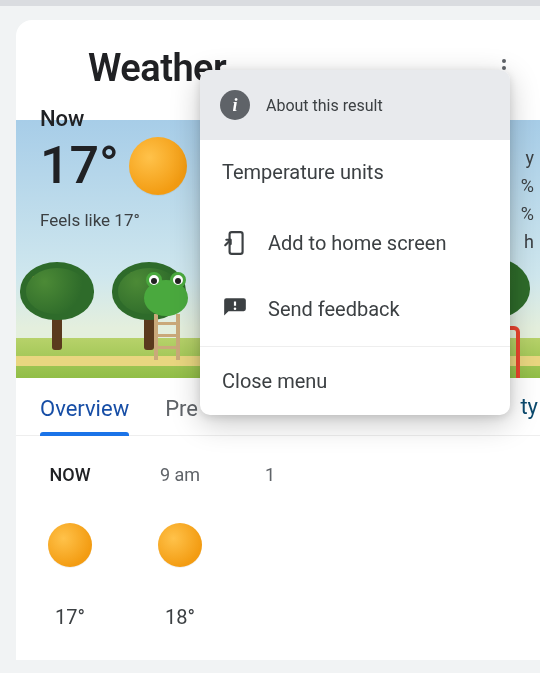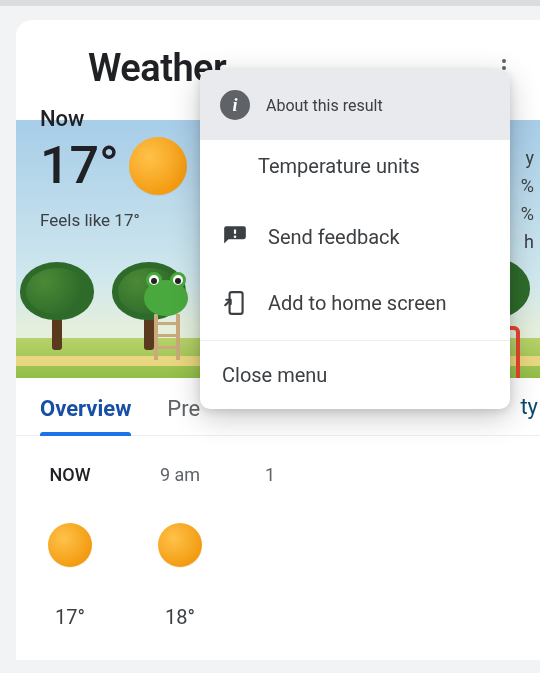--- a/index.html
+++ b/index.html
@@ -63,21 +63,21 @@
 
   .tabs {
     position: absolute; left:0; right:0; top: 358px;
     background:#fff;
     display:flex; gap: 36px;
     padding: 18px 24px 0 24px;
     border-bottom: 1px solid #eee;
     z-index:1;
   }
   .tab { font-size: 22px; color:#5f6368; padding-bottom: 14px; position:relative; }
-  .tab.active { color:#174ea6; font-weight:700; }
+  .tab.active { color:#174ea6; font-weight:400; }
   .tab.active::after { content:""; position:absolute; left:0; right:0; bottom:-1px; height:4px; background:#1a73e8; border-radius:3px 3px 0 0; }
 
   .hourly {
     position:absolute; left:0; right:0; top: 420px;
     padding: 24px 24px 0;
     display:flex; gap: 50px;
     z-index:1;
   }
   .hcol { display:flex; flex-direction:column; align-items:center; gap: 38px; width:60px; }
   .hlabel { font-size:18px; color:#5f6368; }
@@ -116,21 +116,21 @@
     overflow: hidden;
   }
   .pop-header {
     background: #e8eaed;
     padding: 20px 20px;
     display:flex; align-items:center; gap:16px;
   }
   .info-icon { width:30px; height:30px; border-radius:50%; background:#5f6368; color:#fff; display:flex; align-items:center; justify-content:center; font-family: Georgia, serif; font-style:italic; font-weight:bold; font-size:18px; }
   .pop-header-text { font-size:16px; color:#3c4043; }
 
-  .pop-section { padding: 14px 22px 8px; margin-left: 36px; }
+  .pop-section { padding: 20px 22px 8px; }
   .sec-title { font-size:20px; color:#3c4043; margin-bottom: 18px; }
   .radio-row { display:flex; align-items:center; gap:20px; padding: 12px 2px; font-size:20px; color:#3c4043; }
   .radio { width:22px; height:22px; border-radius:50%; border:2.5px solid #5f6368; display:inline-flex; align-items:center; justify-content:center; flex-shrink:0;}
   .radio.checked { border-color:#1a73e8; }
   .radio.checked::after{ content:""; width:11px; height:11px; background:#1a73e8; border-radius:50%; }
 
   .pop-item { display:flex; align-items:center; gap:20px; padding: 20px 22px; font-size:20px; color:#3c4043; }
   .pop-item svg { width:26px; height:26px; flex-shrink:0; }
   .hl {
     position:absolute;
@@ -267,32 +267,32 @@
   <div class="pop-header">
     <div class="info-icon">i</div>
     <div class="pop-header-text">About this result</div>
   </div>
 
   <div class="pop-section">
     <div class="sec-title">Temperature units</div>
   </div>
 
   <div class="pop-item">
-    <svg viewBox="0 0 24 24" fill="#3c4043">
-      <path d="M20 2H4a2 2 0 0 0-2 2v14l4-4h14a2 2 0 0 0 2-2V4a2 2 0 0 0-2-2zM12 13a1.2 1.2 0 1 1 0-2.4 1.2 1.2 0 0 1 0 2.4zm1-4h-2V5h2v4z"></path>
-    </svg>
-    <span>Send feedback</span>
-  </div>
-
-  <div class="pop-item">
     <svg viewBox="0 0 24 24" fill="none" stroke="#3c4043" stroke-width="2">
       <rect x="7" y="2" width="12" height="20" rx="2"></rect>
       <path d="M3 14 L8 9 M8 9 h-4 M8 9 v4" stroke-linecap="round"></path>
     </svg>
     <span>Add to home screen</span>
   </div>
 
+  <div class="pop-item">
+    <svg viewBox="0 0 24 24" fill="#3c4043">
+      <path d="M20 2H4a2 2 0 0 0-2 2v14l4-4h14a2 2 0 0 0 2-2V4a2 2 0 0 0-2-2zM12 13a1.2 1.2 0 1 1 0-2.4 1.2 1.2 0 0 1 0 2.4zm1-4h-2V5h2v4z"></path>
+    </svg>
+    <span>Send feedback</span>
+  </div>
+
 
   <div class="divider"></div>
   <div class="close-item">Close menu</div>
 </div>
 
 <div class="hl" style="left:204px; top:326px; width:316px; height:66px;"></div>
 
 </body></html>

